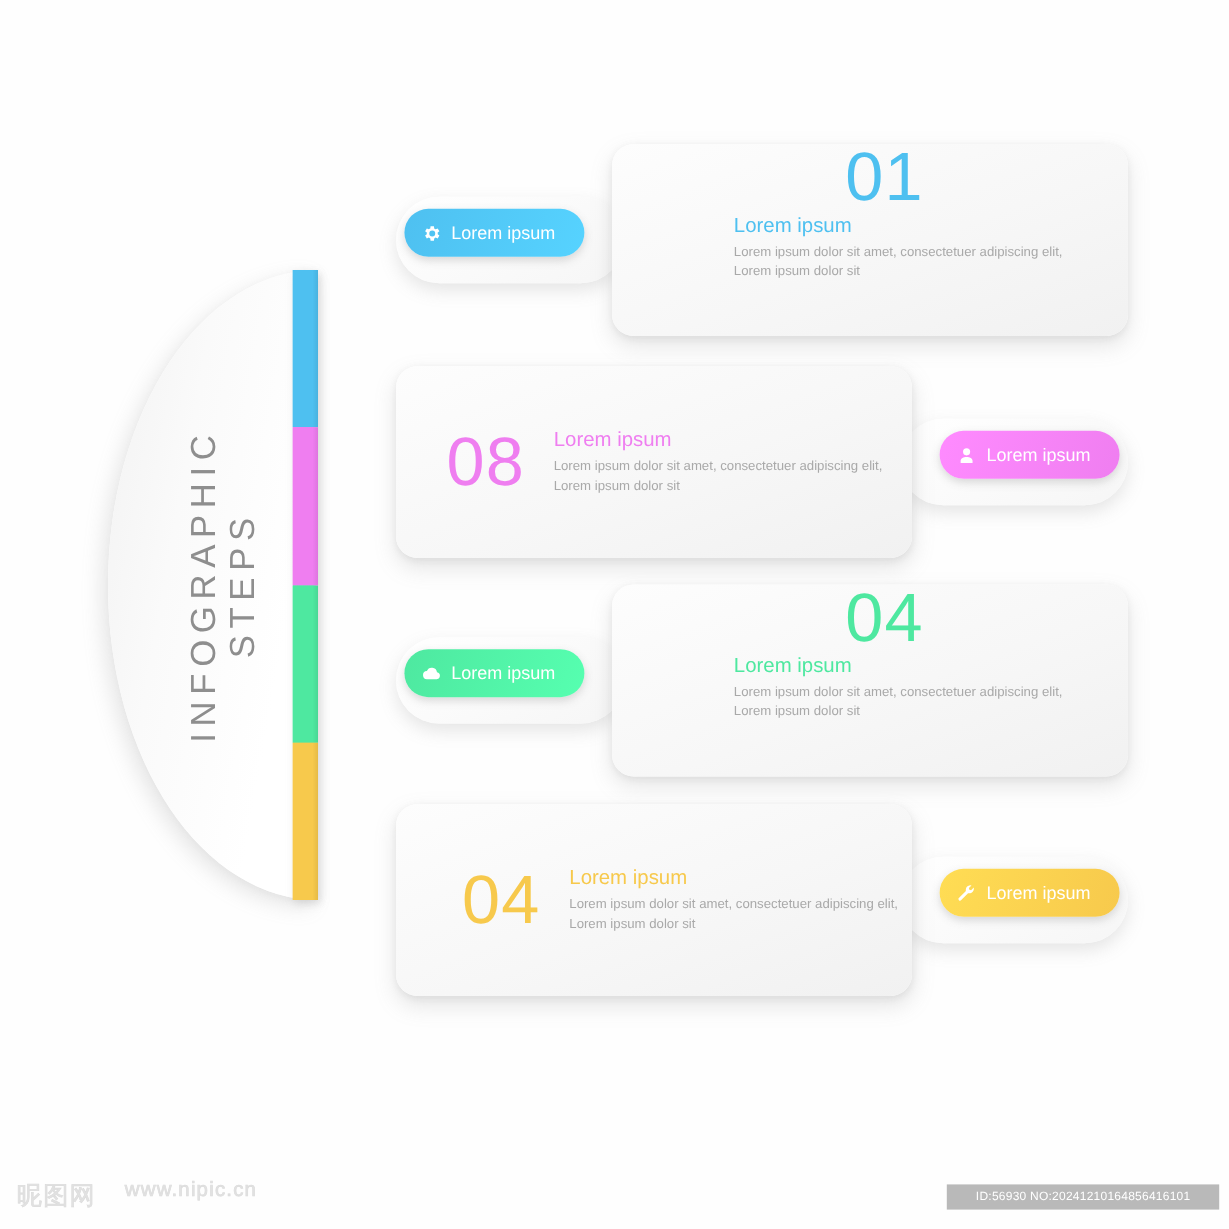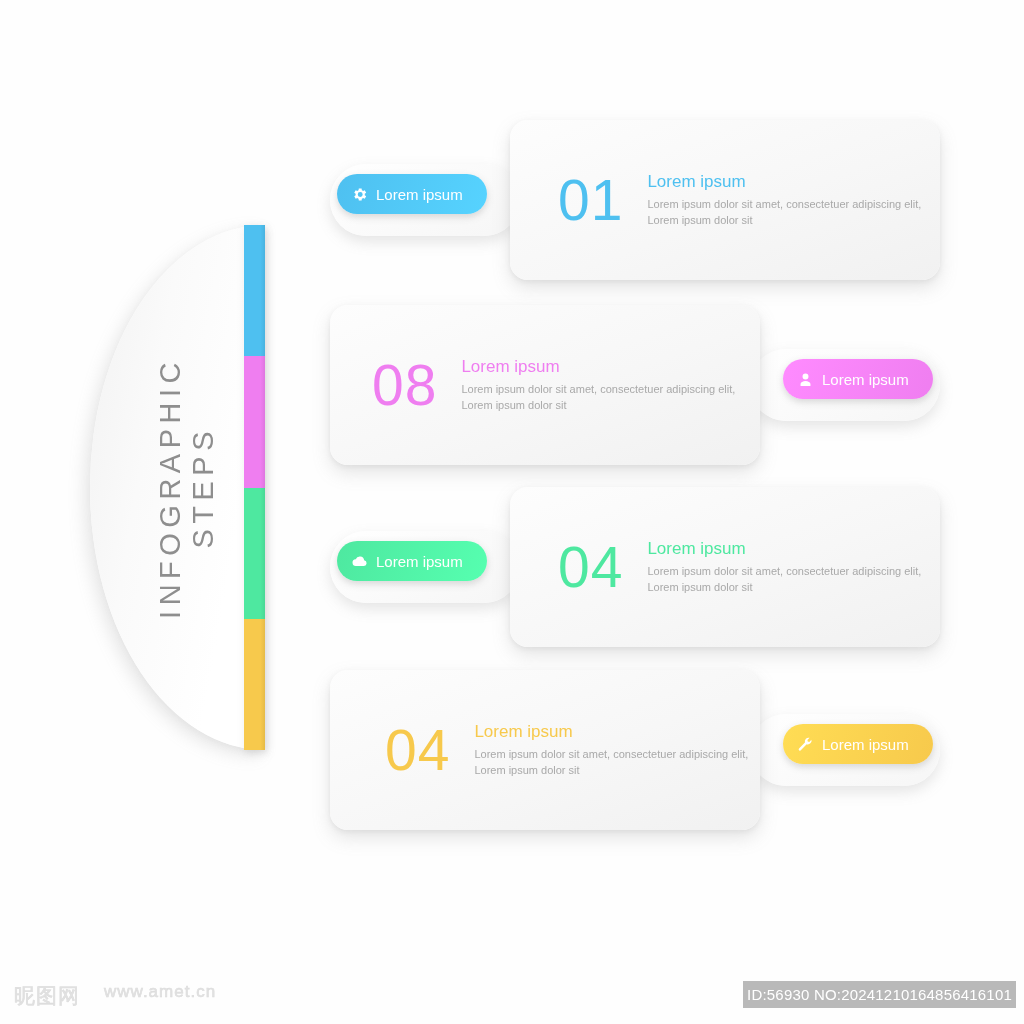--- a/index.html
+++ b/index.html
@@ -145,21 +145,21 @@
   .pill .plabel { line-height: 1; }
 
   
   .content {
     position: absolute;
     top: 0; left: 0;
     width: 100%; height: 100%;
     display: flex;
     align-items: center;
   }
-  .row.r1 .content, .row.r3 .content { padding-left: 48px; }
+  .row.r1 .content, .row.r3 .content { padding-left: 48px; flex-direction: column; }
   .row.r2 .content, .row.r4 .content { padding-left: 42px; }
 
   .num {
     font-size: 57px;
     font-weight: 300;
     line-height: 1;
     letter-spacing: 1px;
     margin-right: 24px;
   }
   .texts { max-width: 275px; }
@@ -189,22 +189,22 @@
   }
   .wm-left .cn { font-family: "DejaVu Sans", sans-serif; font-size: 21px; }
   .wm-left .url { font-size: 17px; }
 
   .wm-right {
     position: absolute;
     right: 8px;
     bottom: 16px;
     background: #b9b9b9;
     color: #ffffff;
-    font-size: 15px;
-    padding: 5px 4px;
+    font-size: 10px;
+    padding: 5px 24px;
     letter-spacing: 0.2px;
     white-space: nowrap;
     margin-top: 16px;
   }
 </style>
 </head>
 <body>
 
 <div id="stage">
 
@@ -306,17 +306,17 @@
         <svg viewBox="0 0 24 24">
             <path d="M20.4 5.2l-3.1 3.1-2.1-.5-.5-2.1 3.1-3.1a5.4 5.4 0 0 0-6.6 6.6l-8 8a1.8 1.8 0 1 0 2.5 2.5l8-8a5.4 5.4 0 0 0 6.7-6.5z"></path>
           </svg>
       </span>
       <span class="plabel">Lorem ipsum</span>
     </div>
   </div>
 
   <div class="wm-left">
     <span class="cn">昵图网</span>
-    <span class="url">www.amet.cn</span>
+    <span class="url">www.nipic.cn</span>
   </div>
   <div class="wm-right">ID:56930 NO:20241210164856416101</div>
 
 </div>
 
 </body></html>

